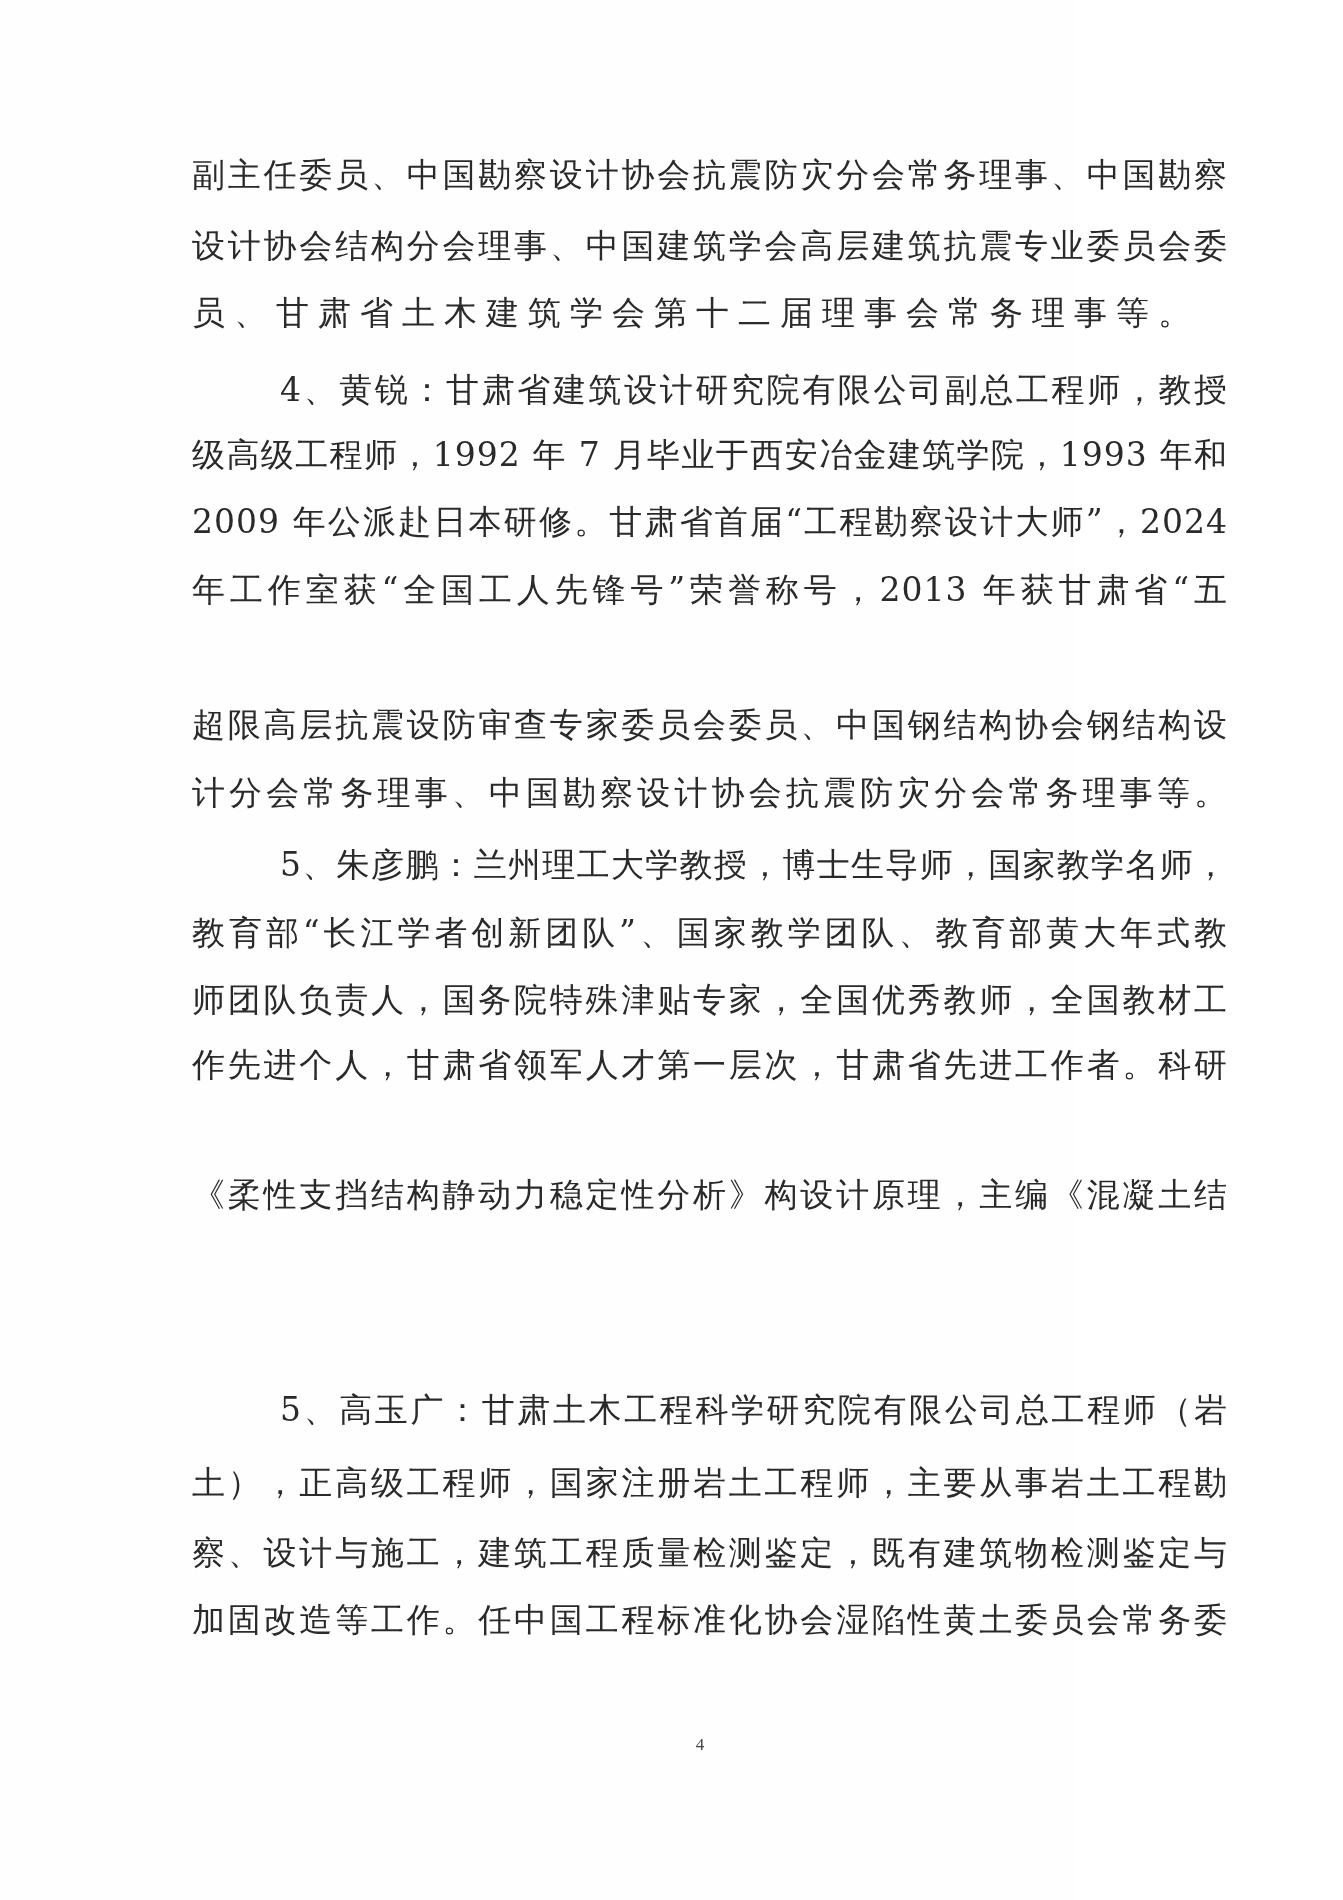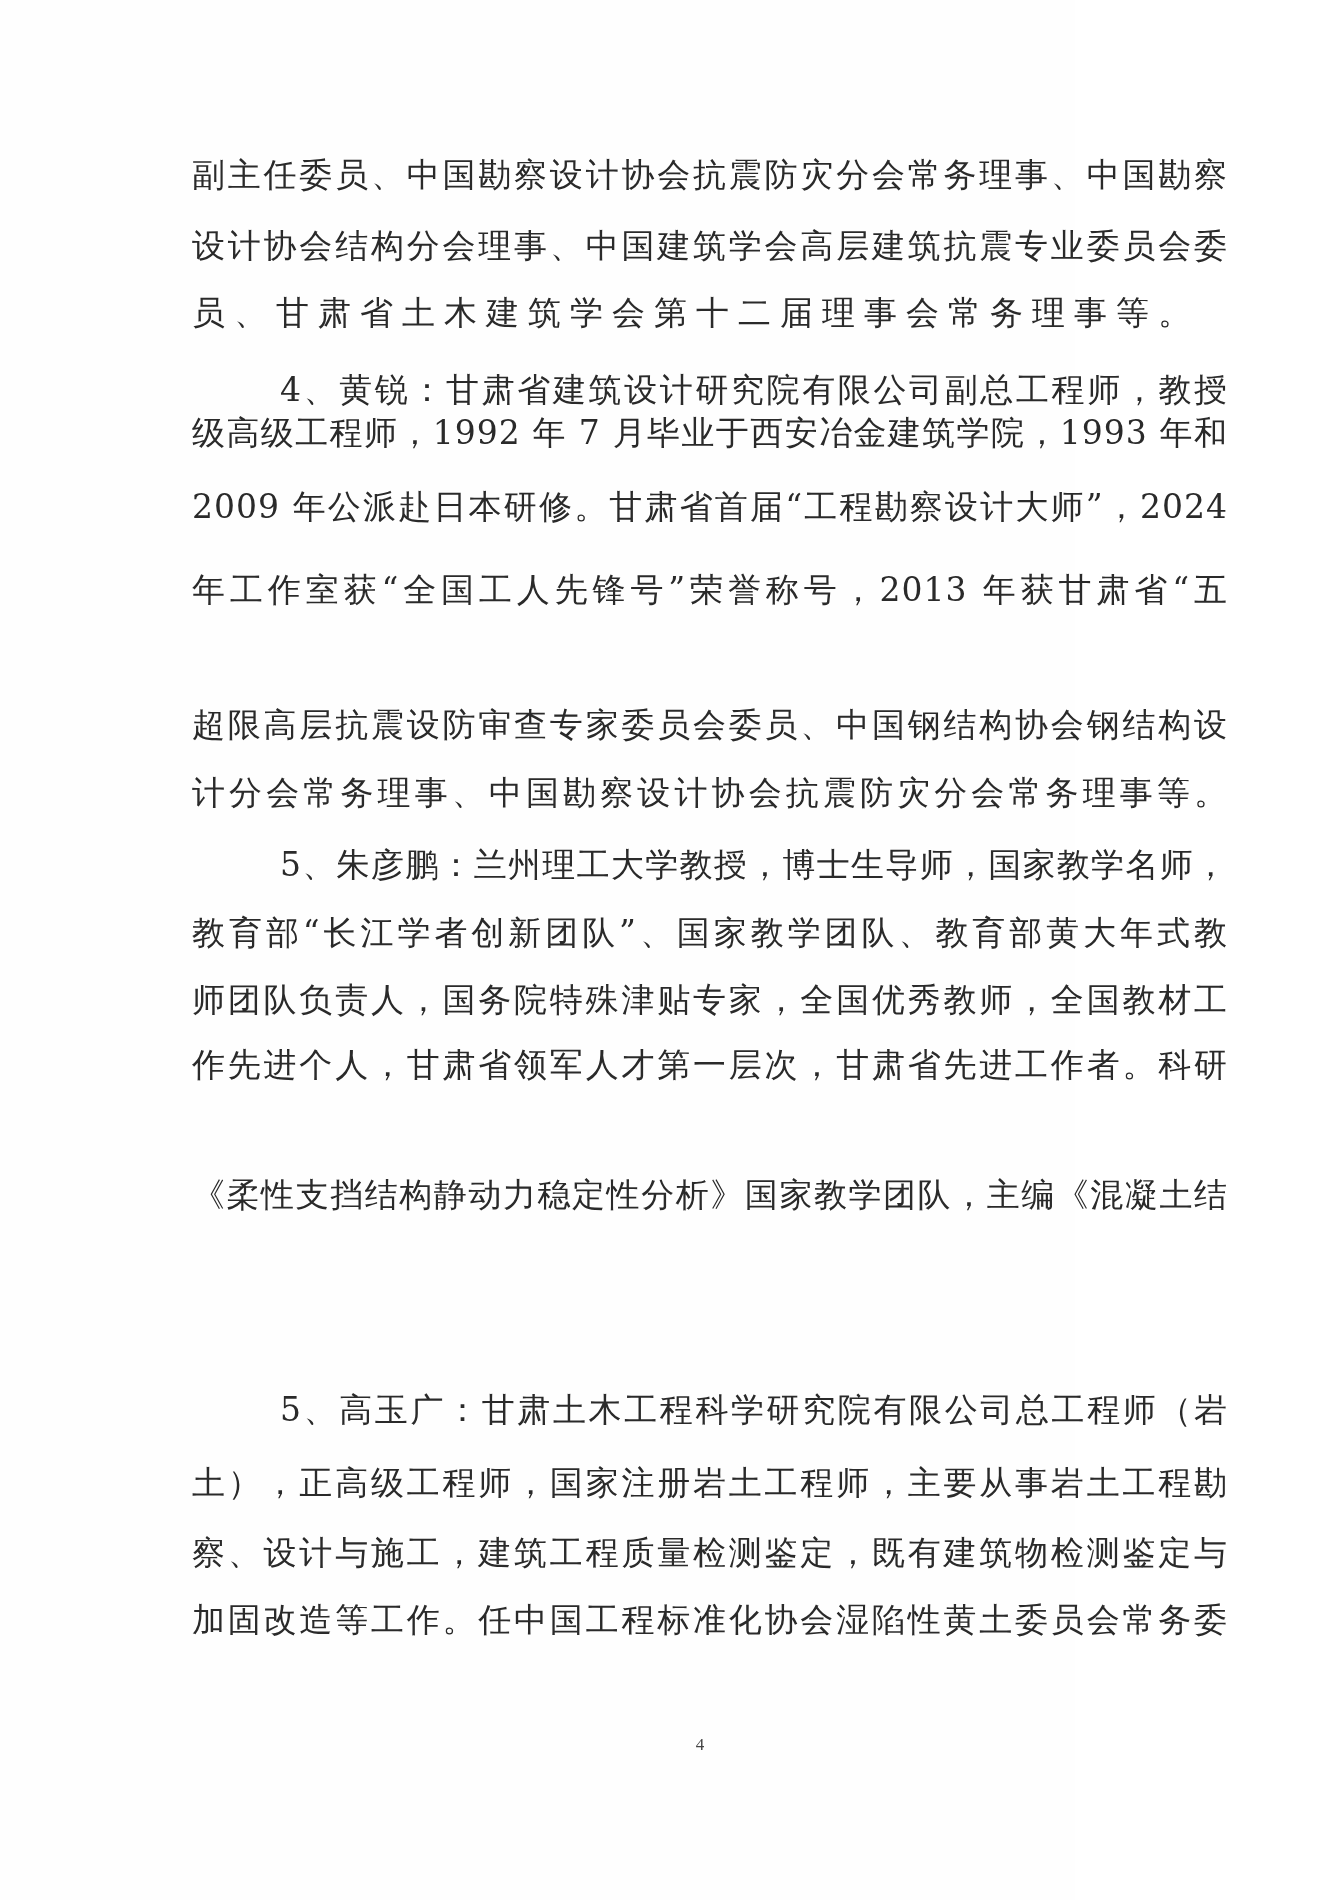--- a/index.html
+++ b/index.html
@@ -33,31 +33,31 @@
 </head>
 <body>
 
 <div class="page">
 
   <div class="line" style="top:150px">副主任委员、中国勘察设计协会抗震防灾分会常务理事、中国勘察</div>
   <div class="line" style="top:221px">设计协会结构分会理事、中国建筑学会高层建筑抗震专业委员会委</div>
   <div class="line last" style="top:288px">员、甘肃省土木建筑学会第十二届理事会常务理事等。</div>
 
   <div class="line indent" style="top:365px">4、黄锐：甘肃省建筑设计研究院有限公司副总工程师，教授</div>
-  <div class="line" style="top:408px">级高级工程师，1992 年 7 月毕业于西安冶金建筑学院，1993 年和</div>
-  <div class="line" style="top:482px">2009 年公派赴日本研修。甘肃省首届“工程勘察设计大师”，2024</div>
+  <div class="line" style="top:430px">级高级工程师，1992 年 7 月毕业于西安冶金建筑学院，1993 年和</div>
+  <div class="line" style="top:497px">2009 年公派赴日本研修。甘肃省首届“工程勘察设计大师”，2024</div>
   <div class="line" style="top:565px">年工作室获“全国工人先锋号”荣誉称号，2013 年获甘肃省“五</div>
   <div class="line" style="top:700px">超限高层抗震设防审查专家委员会委员、中国钢结构协会钢结构设</div>
   <div class="line" style="top:768px">计分会常务理事、中国勘察设计协会抗震防灾分会常务理事等。</div>
 
   <div class="line indent" style="top:840px">5、朱彦鹏：兰州理工大学教授，博士生导师，国家教学名师，</div>
   <div class="line" style="top:908px">教育部“长江学者创新团队”、国家教学团队、教育部黄大年式教</div>
   <div class="line" style="top:975px">师团队负责人，国务院特殊津贴专家，全国优秀教师，全国教材工</div>
   <div class="line" style="top:1040px">作先进个人，甘肃省领军人才第一层次，甘肃省先进工作者。科研</div>
-  <div class="line" style="top:1170px">《柔性支挡结构静动力稳定性分析》国家教学团队，主编《混凝土结</div>
+  <div class="line" style="top:1170px">《柔性支挡结构静动力稳定性分析》构设计原理，主编《混凝土结</div>
 
   <div class="line indent" style="top:1385px">5、高玉广：甘肃土木工程科学研究院有限公司总工程师（岩</div>
   <div class="line" style="top:1458px">土），正高级工程师，国家注册岩土工程师，主要从事岩土工程勘</div>
   <div class="line" style="top:1528px">察、设计与施工，建筑工程质量检测鉴定，既有建筑物检测鉴定与</div>
   <div class="line" style="top:1595px">加固改造等工作。任中国工程标准化协会湿陷性黄土委员会常务委</div>
 
   <div class="pageno">4</div>
 </div>
 
 </body></html>

